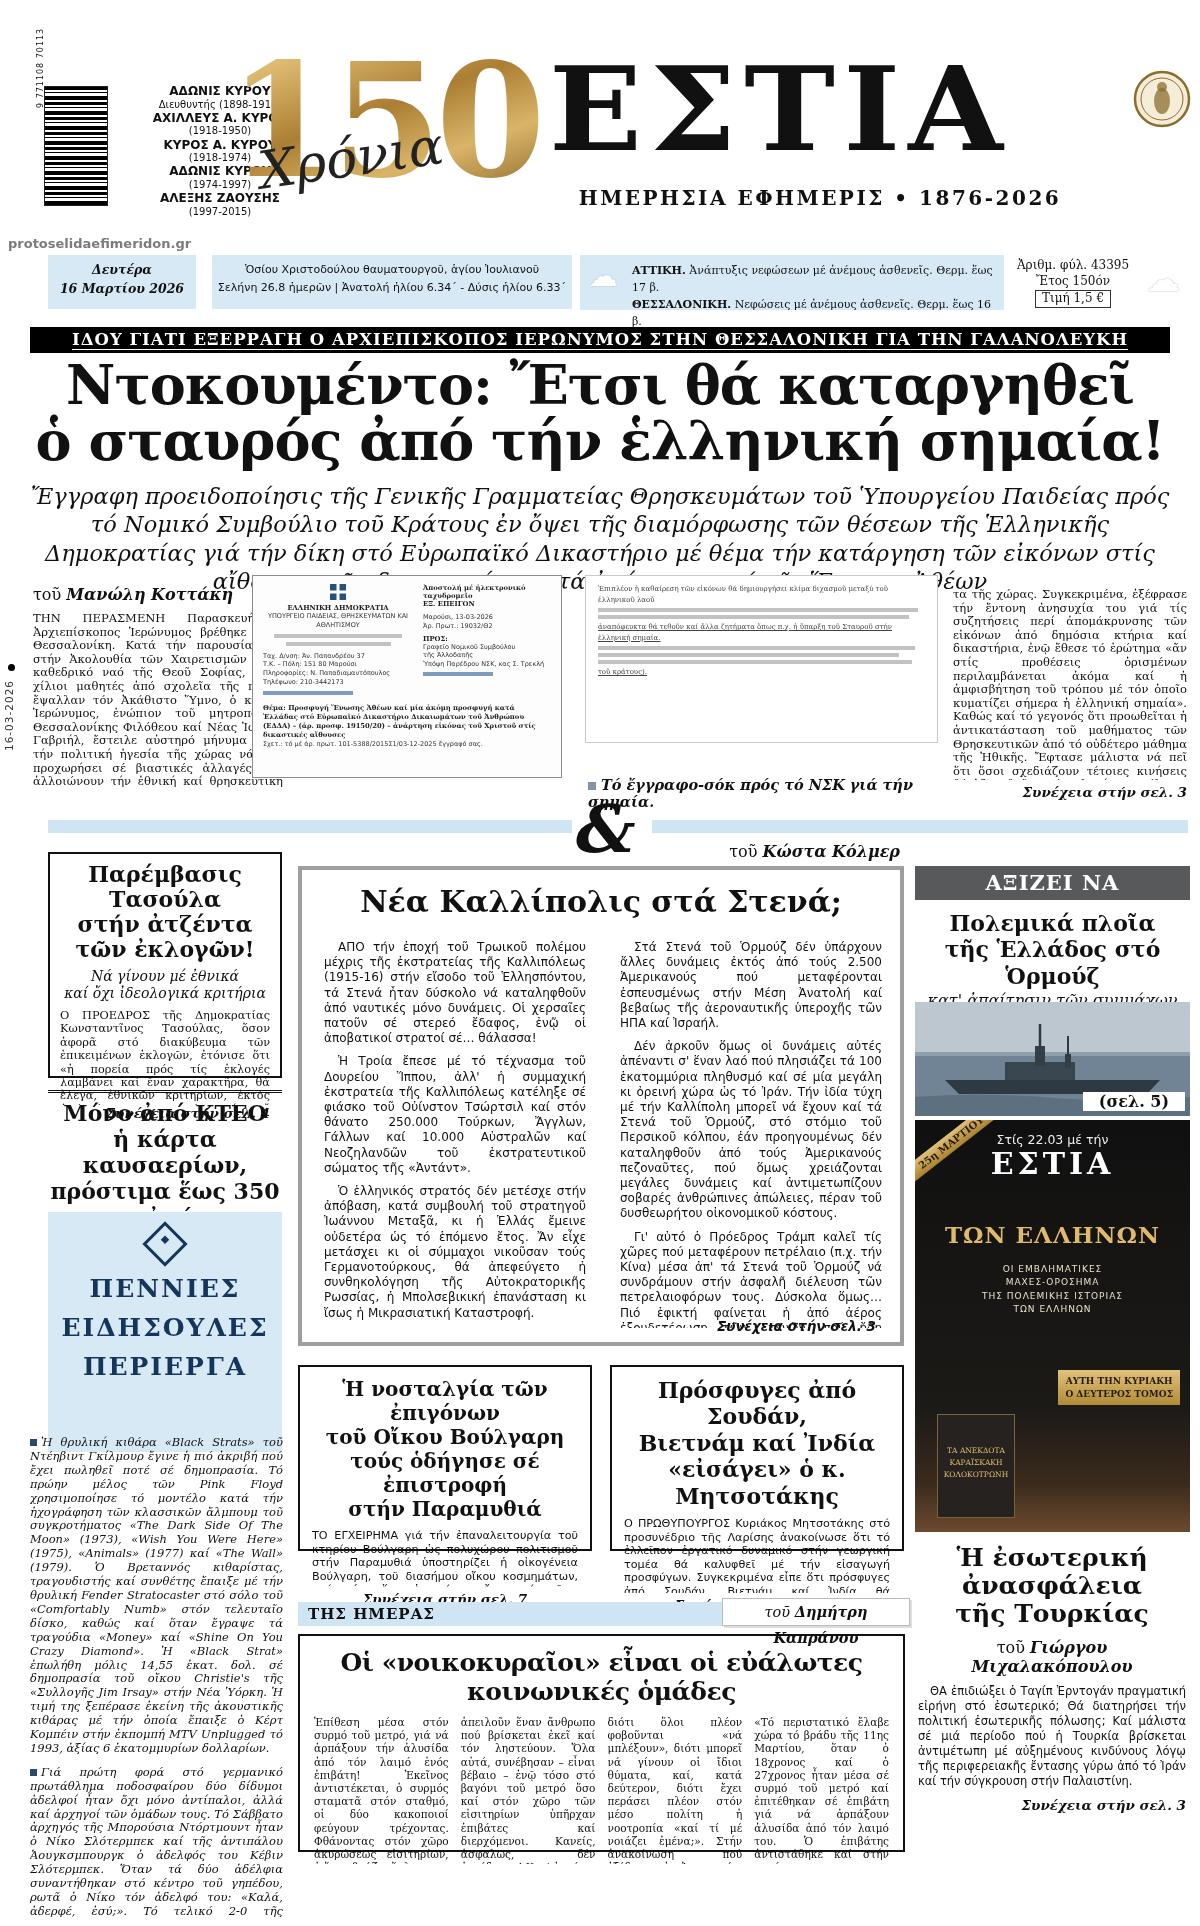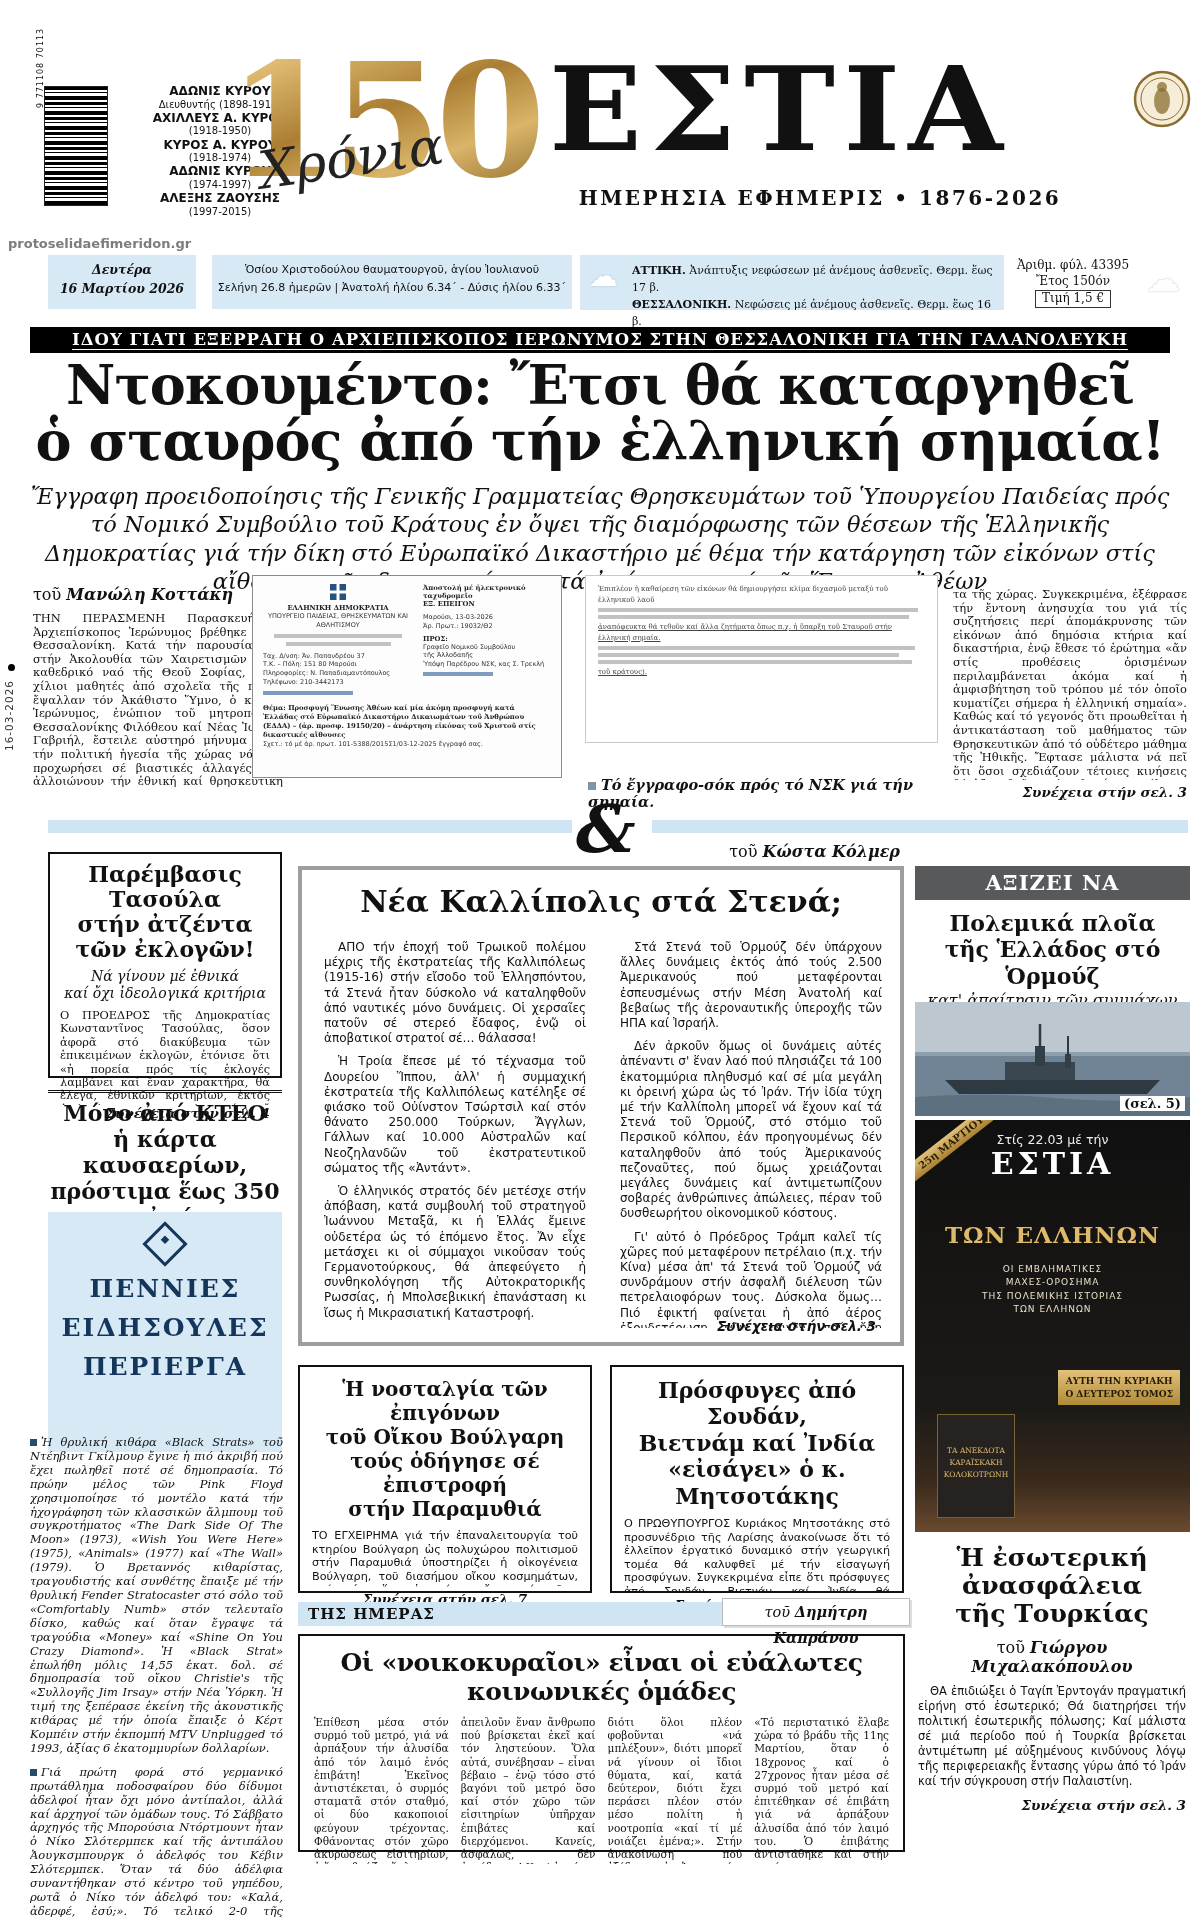--- a/index.html
+++ b/index.html
@@ -85,21 +85,21 @@
 
   
   #kolmer-byline{left:640px;top:842px;width:260px;text-align:right;}
   #kallibox{left:298px;top:866px;width:606px;height:480px;border:4px solid #9e9e9e;padding:10px 22px;box-sizing:border-box;}
   #kalli-title{font-size:30px;font-weight:bold;text-align:center;margin:4px 0 12px;}
   .kcol{position:absolute;top:70px;width:262px;height:388px;overflow:hidden;}
   .kcol p{margin:0 0 8px;text-indent:14px;font-size:12px;line-height:15.2px;text-align:justify;font-family:"DejaVu Sans",sans-serif;}
   #kcol1{left:22px;} #kcol2{left:318px;}
   #kalli-cont{position:absolute;right:24px;bottom:8px;font-family:"DejaVu Sans",sans-serif;}
 
-  .midbox{top:1365px;height:228px;border:2px solid #111;padding:10px 12px;box-sizing:border-box;}
+  .midbox{top:1365px;height:186px;border:2px solid #111;padding:10px 12px;box-sizing:border-box;}
   #voulgari{left:298px;width:294px;}
   #prosfyges{left:610px;width:294px;}
   .midbox .t{font-size:20px;font-weight:bold;line-height:1.2;text-align:center;}
   .midbox .bd{font-size:11.2px;line-height:13.6px;text-align:justify;margin-top:8px;height:96px;overflow:hidden;font-family:"DejaVu Sans",sans-serif;}
   .midbox .cont{text-align:center;margin-top:4px;}
 
   #imeras-bar{left:298px;top:1602px;width:607px;height:24px;background:#cfe5f4;}
   #imeras-label{left:308px;top:1602px;font-size:15px;font-weight:bold;letter-spacing:1px;line-height:24px;}
   #imeras-byline{left:722px;top:1598px;width:186px;height:26px;background:#fff;border:1px solid #bbb;box-shadow:2px 2px 0 #ddd;text-align:center;line-height:26px;font-size:14.5px;}
   #noiko{left:298px;top:1634px;width:607px;height:218px;border:2px solid #111;padding:8px 14px;box-sizing:border-box;}
@@ -107,21 +107,21 @@
   #noiko .cols{display:flex;gap:12px;height:148px;overflow:hidden;}
   #noiko .cols div{flex:1;font-size:10.6px;line-height:13.2px;text-align:justify;}
 
   
   #axizei-hdr{left:915px;top:866px;width:275px;height:34px;background:#58595b;color:#fff;font-size:21px;font-weight: bold;letter-spacing:1px;line-height:34px;}
   #axizei-t{left:915px;top:910px;width:275px;}
   #axizei-t .l{font-size:22px;font-weight:bold;line-height:1.2;}
   #axizei-t .li{font-size:16px;font-style:italic;margin-top:2px;}
   #photo{left:915px;top:1002px;width:275px;height:114px;background:linear-gradient(#c3ccd3 0%,#97a7b2 35%,#70markdown8495 36%,#6a7e8f 60%,#596c7c 100%);}
   #photo svg{display:block;}
-  #pageref{position:absolute;right:5px;bottom:5px;background:#fff;font-size:13px;font-weight:bold;padding:0 4px;}
+  #pageref{position:absolute;right:5px;bottom:5px;background:#fff;font-size:16px;font-weight:bold;padding:0 16px;}
   #bookad{left:915px;top:1120px;width:275px;height:412px;background:linear-gradient(#101010 0%,#1c1a17 70%,#3a2a1c 88%,#6b4a2f 100%);overflow:hidden;}
   #ribbon{position:absolute;left:-34px;top:14px;width:140px;transform:rotate(-38deg);background:linear-gradient(#e2c17c,#a8812f);color:#2a1f06;font-size:10px;font-weight:bold;text-align:center;padding:3px 0;}
   #bookad .top{margin-top:12px;color:#eee;font-size:12.5px;text-align:center;font-family:"DejaVu Sans",sans-serif;}
   #bookad .logo{color:#fff;font-size:30px;font-weight:bold;letter-spacing:4px;text-align:center;line-height:1.1;}
   #bookad .gold{color:#dfba6b;font-size:23px;font-weight:bold;text-align:center;line-height:1.15;margin-top:16px;letter-spacing:1px;}
   #bookad .wsub{color:#e9dfc8;font-size:9px;text-align:center;line-height:1.5;margin-top:14px;letter-spacing:1px;font-family:"DejaVu Sans",sans-serif;}
   #badge{position:absolute;right:10px;top:250px;background:linear-gradient(#e2c17c,#b08a36);color:#241a05;font-size:9px;font-weight:bold;text-align:center;padding:5px 7px;line-height:1.4;}
   #minibook{position:absolute;left:22px;bottom:14px;width:78px;height:104px;background:#262220;border:1px solid #7a6338;color:#dfba6b;font-size:7.5px;text-align:center;padding-top:30px;box-sizing:border-box;line-height:1.6;}
   #tourkia{left:918px;top:1544px;width:268px;}
   #tourkia .t{font-size:25px;font-weight:bold;line-height:1.12;text-align:center;}

